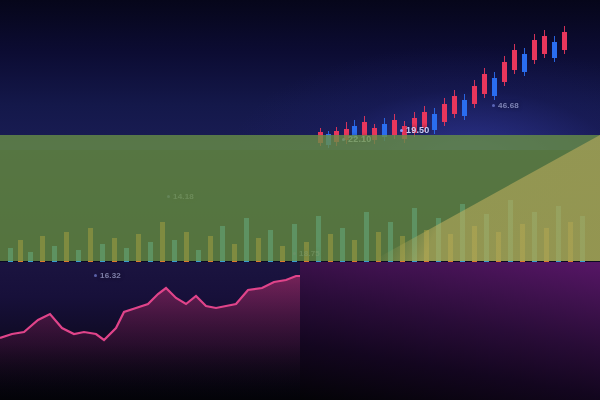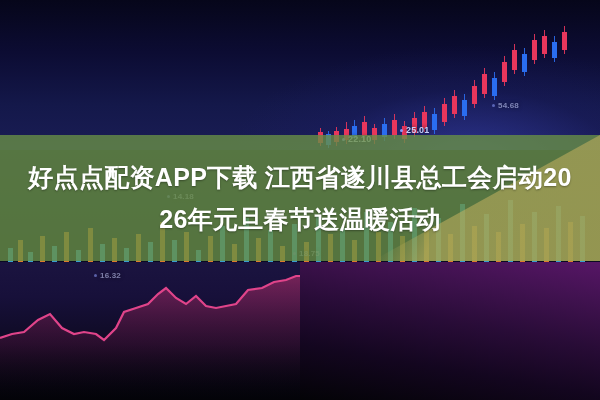--- a/index.html
+++ b/index.html
@@ -195,27 +195,23 @@
           </linearGradient>
         </defs>
         <path d="M0 338 L12 334 L24 332 L38 320 L50 314 L62 328 L74 334 L84 332 L96 334 L104 340 L116 328 L124 312 L136 308 L148 304 L158 294 L166 288 L176 298 L186 304 L196 296 L206 306 L216 308 L226 306 L236 304 L248 290 L262 288 L274 282 L286 280 L296 276 L300 276 L300 400 L0 400 Z" fill="url(#ag)"></path>
         <path d="M0 338 L12 334 L24 332 L38 320 L50 314 L62 328 L74 334 L84 332 L96 334 L104 340 L116 328 L124 312 L136 308 L148 304 L158 294 L166 288 L176 298 L186 304 L196 296 L206 306 L216 308 L226 306 L236 304 L248 290 L262 288 L274 282 L286 280 L296 276 L300 276" fill="none" stroke="#e0448a" stroke-width="2.2"></path>
       </svg>
     </div>
 
   <div id="annots">
       <div class="lbl" style="left: 167px; top: 192px; font-size: 8px; opacity: 0.55;"><span class="dot"></span><span>14.18</span></div>
       <div class="lbl" style="left: 342px; top: 134px; font-size: 9px; opacity: 0.95;"><span class="dot"></span><span>22.10</span></div>
-      <div class="lbl" style="left: 400px; top: 125px; font-size: 9px; opacity: 0.95;"><span class="dot"></span><span>25.01</span></div>
-      <div class="lbl" style="left: 492px; top: 101px; font-size: 8px; opacity: 0.55;"><span class="dot"></span><span>54.68</span></div>
+      <div class="lbl" style="left: 400px; top: 125px; font-size: 9px; opacity: 0.95;"><span class="dot"></span><span>19.50</span></div>
+      <div class="lbl" style="left: 492px; top: 101px; font-size: 8px; opacity: 0.55;"><span class="dot"></span><span>46.68</span></div>
       <div class="lbl" style="left: 268px; top: 249px; font-size: 8px; opacity: 0.55; margin-left: 25px;"><span class="dot"></span><span>18.75</span></div>
       <div class="lbl" style="left: 94px; top: 271px; font-size: 8px; opacity: 0.55;"><span class="dot"></span><span>16.32</span></div>
     </div>
 
   <div class="band"></div>
   <div class="band-wedge"></div>
 
-  <div class="title">
-    <span class="l1">好点点配资APP下载 江西省遂川县总工会启动20</span>
-    <span class="l2">26年元旦春节送温暖活动</span>
-  </div>
 
 </div>
 
 </body></html>

